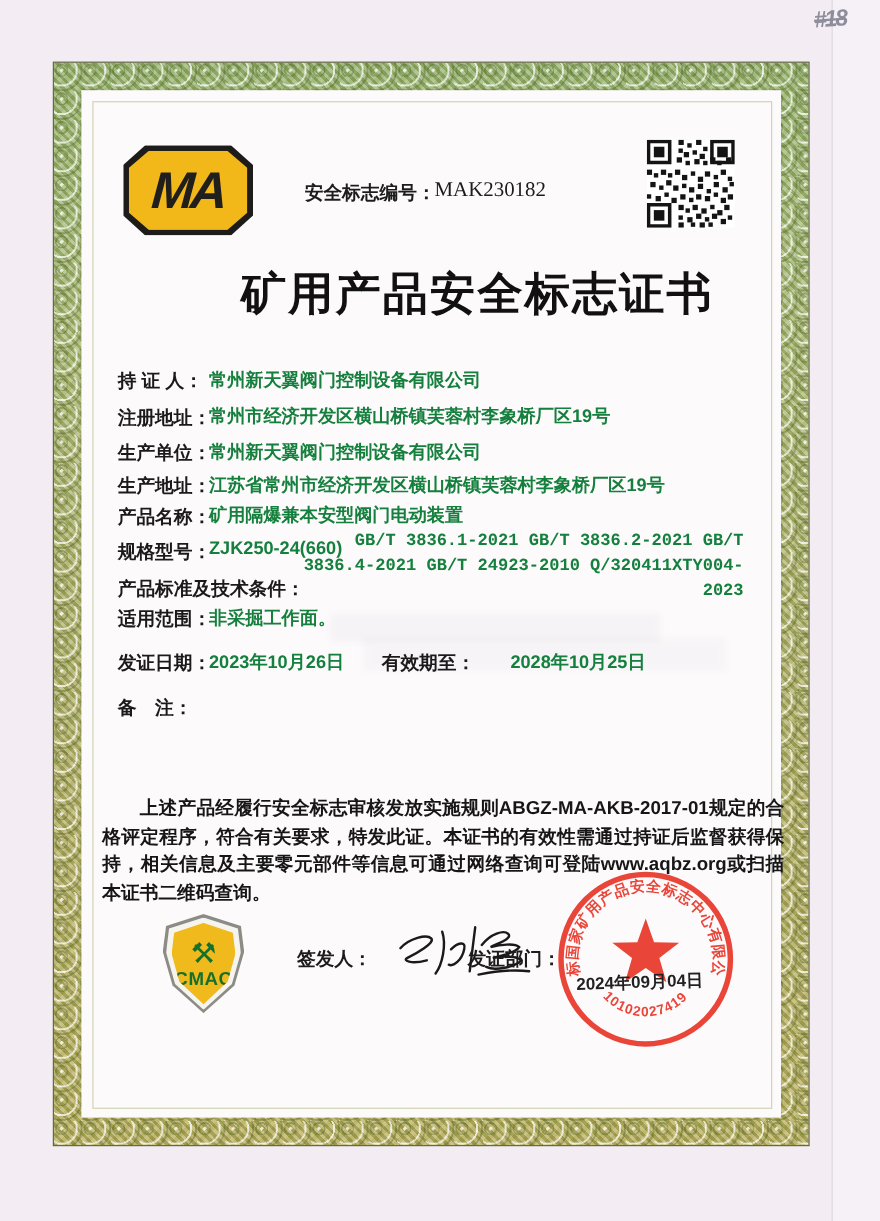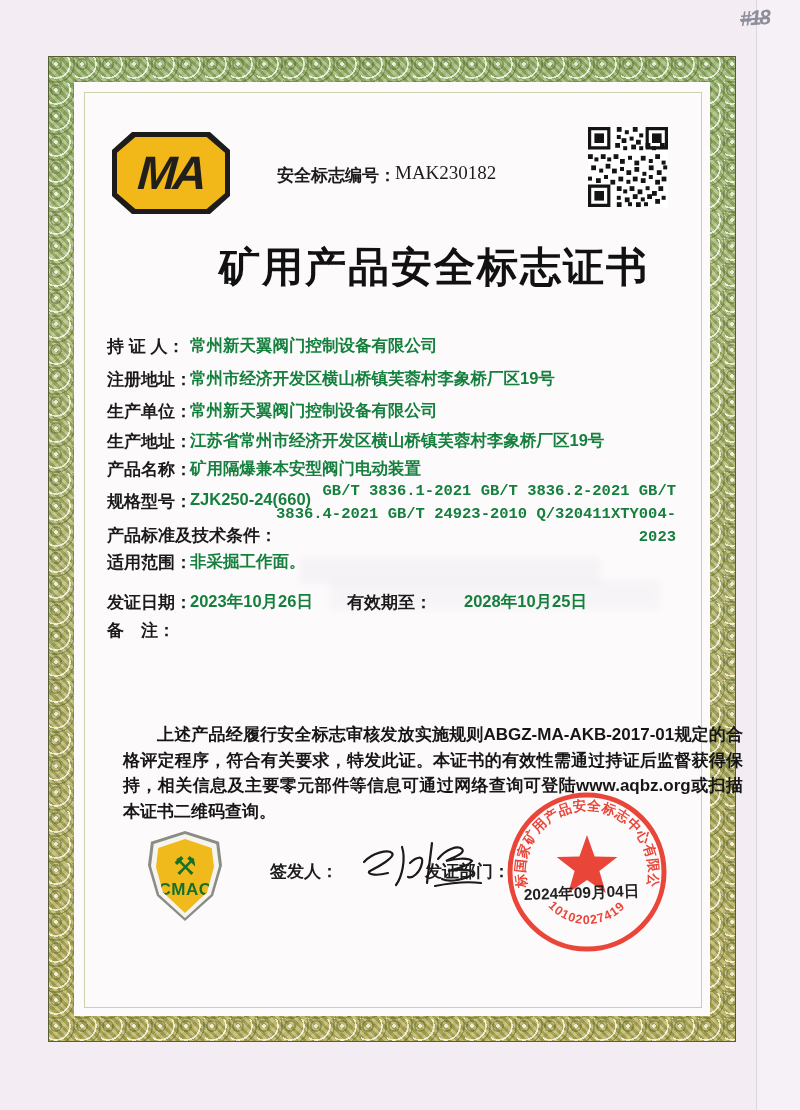--- a/index.html
+++ b/index.html
@@ -49,25 +49,25 @@
   .title{left:74px;top:240px;width:720px;text-align:center;font-size:41px;font-weight:bold;
     letter-spacing:2px;font-family:"Liberation Serif","DejaVu Serif",serif;color:#111;}
 
   .flabel{font-size:17px;font-weight:bold;color:#1a1a1a;white-space:nowrap;}
   .fvalue{font-size:16.5px;font-weight:bold;color:#15803d;white-space:nowrap;}
   .lab-x{left:107px;} .val-x{left:190px;}
   .r1{top:335px;} .r2{top:368px;} .r3{top:400px;} .r4{top:430px;}
   .r5{top:458px;} .r6{top:490px;}
   .r7l{top:524px;left:107px;}
   .r7v{top:480px;left:272px;width:404px;white-space:normal;font-size:15.5px;line-height:23px;font-family:"Liberation Mono","DejaVu Sans Mono",monospace;font-weight:bold;text-align:right;}
-  .r8{top:551px;} .r9{top:591px;} .r10{top:619px;}
+  .r8{top:551px;} .r9{top:591px;} .r10{top:632px;}
   .valid-lab{left:347px;text-align:right;} .valid-val{left:432px;margin-left:32px;}
 
   .statement{left:93px;top:722px;width:620px;font-size:17px;font-weight:bold;line-height:25.5px;
-    text-align:justify;text-indent:2em;color:#161616;margin-left:30px;}
+    text-align:justify;text-indent:2em;color:#161616;}
 
   
   .cmac{left:148px;top:831px;width:74px;height:90px;
     clip-path:polygon(50% 0%,96% 12%,100% 38%,88% 72%,50% 100%,12% 72%,0% 38%,4% 12%);
     background:#8c8c86;display:flex;align-items:center;justify-content:center;}
   .cmac-mid{width:68px;height:84px;
     clip-path:polygon(50% 0%,96% 12%,100% 38%,88% 72%,50% 100%,12% 72%,0% 38%,4% 12%);
     background:#f6f4ef;display:flex;align-items:center;justify-content:center;}
   .cmac-in{width:58px;height:74px;
     clip-path:polygon(50% 0%,96% 12%,100% 38%,88% 72%,50% 100%,12% 72%,0% 38%,4% 12%);

